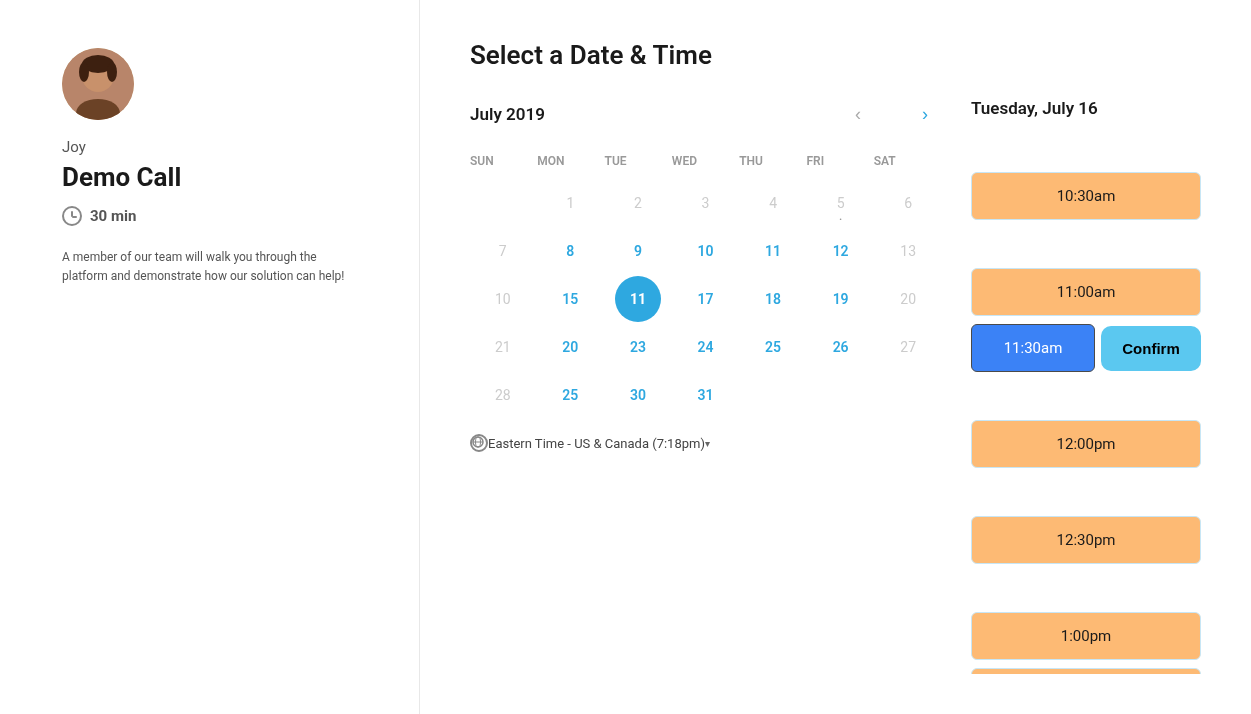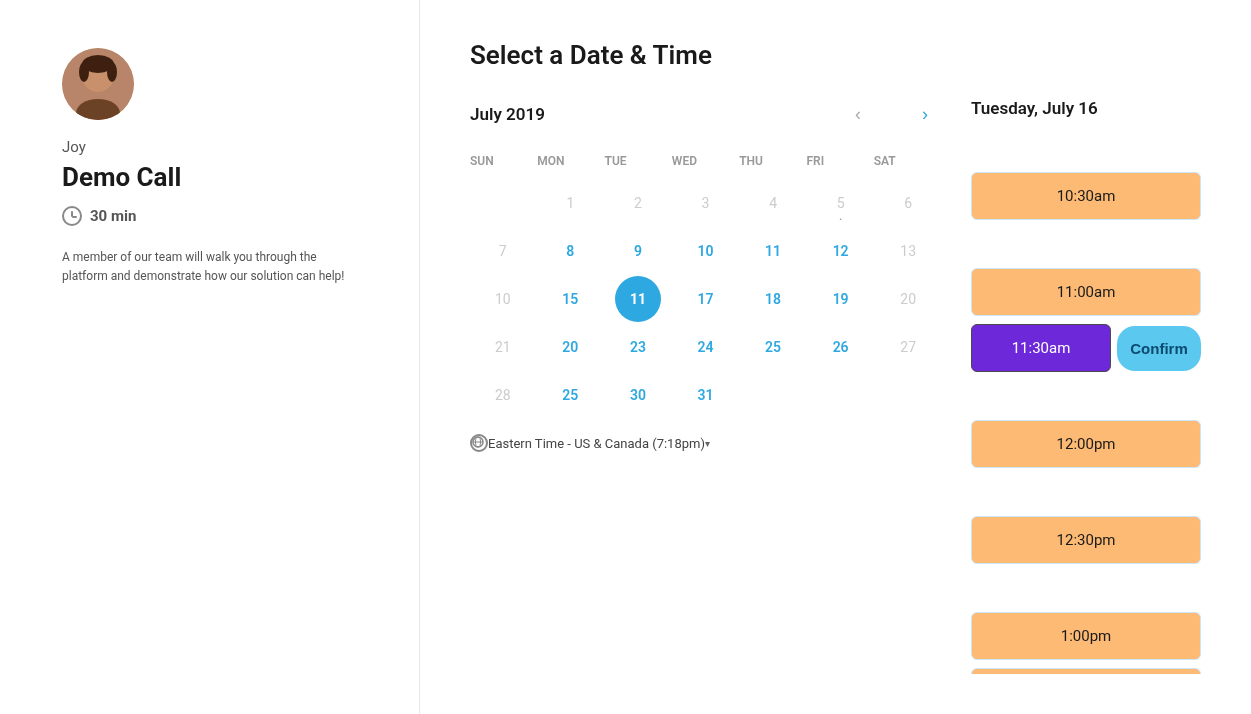--- a/index.html
+++ b/index.html
@@ -248,36 +248,36 @@
       transition: background 0.15s;
       margin-top: 40px;
     }
 
     .time-slot-row {
       display: flex;
       gap: 6px;
       align-items: center;
     }
     .time-slot-selected {
-      background: #6d28d9;
+      background: #3b82f6;
       color: #fff;
       border: 1px solid #4a4a4a;
       border-radius: 6px;
-      padding: 14px 28px;
+      padding: 14px 19px;
       text-align: center;
       font-size: 15px;
       cursor: pointer;
       flex: 1;
     }
     .confirm-btn {
       background: #5bc8f0;
-      color: #0c4a6e;
+      color: #000000;
       border: none;
-      border-radius: 18px;
-      padding: 14px 1px;
+      border-radius: 10px;
+      padding: 14px 8px;
       font-size: 15px;
       font-weight: 600;
       cursor: pointer;
       flex: 1;
     }
     .time-slot-partial {
       border: 1px solid #c8e6f5;
       border-radius: 6px;
       padding: 14px 8px;
       text-align: right;

